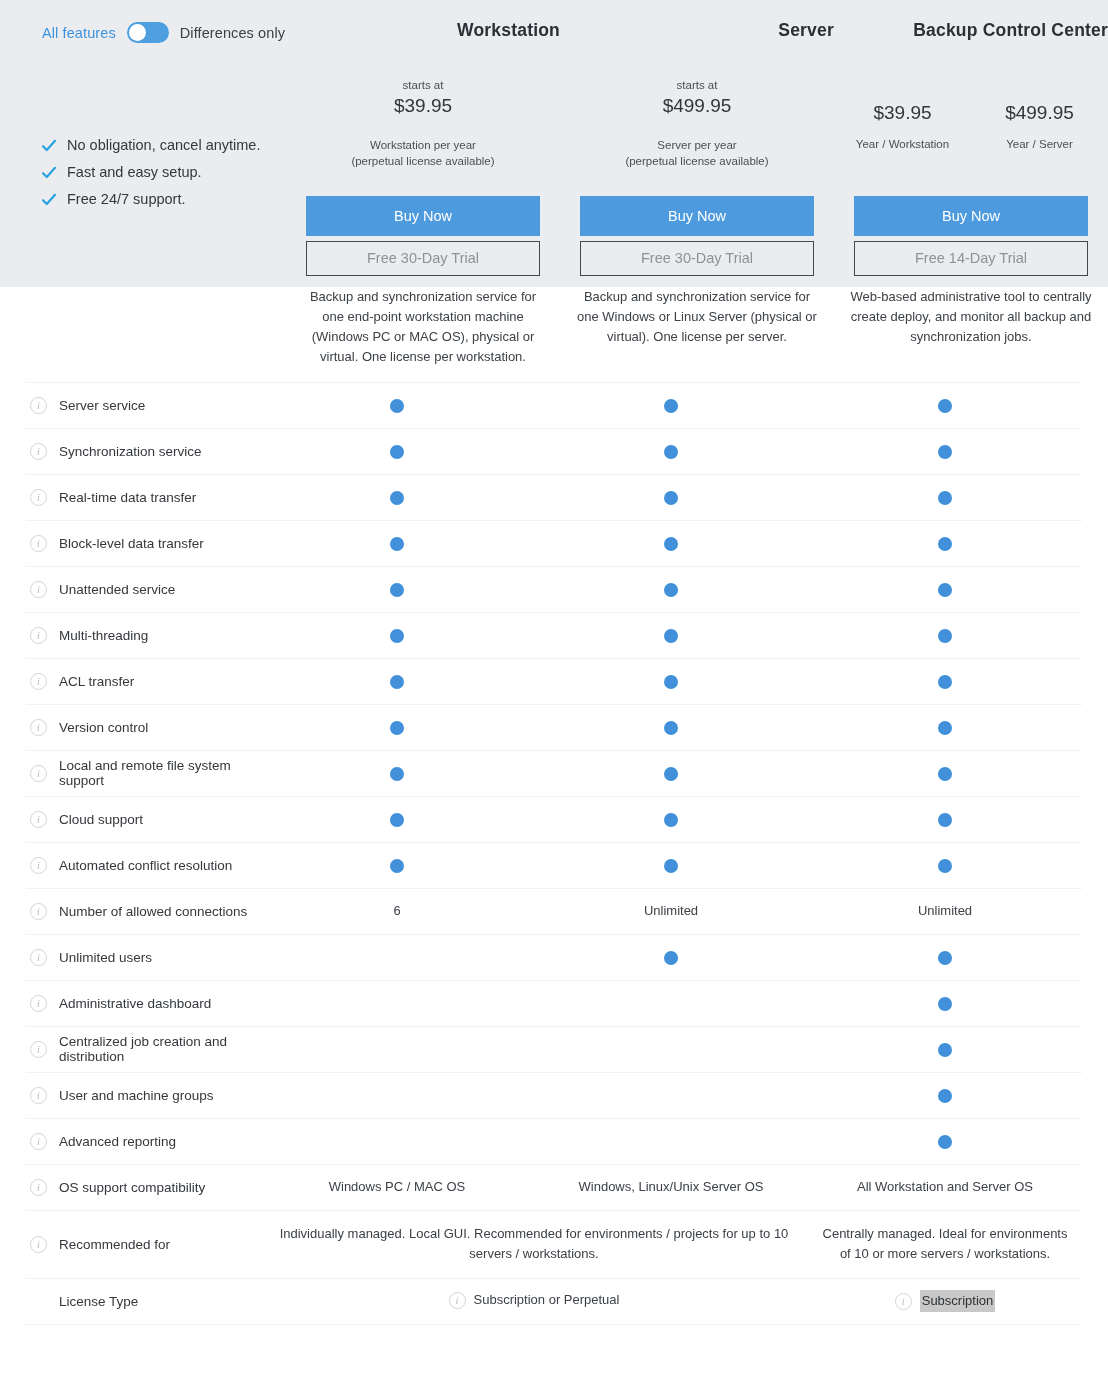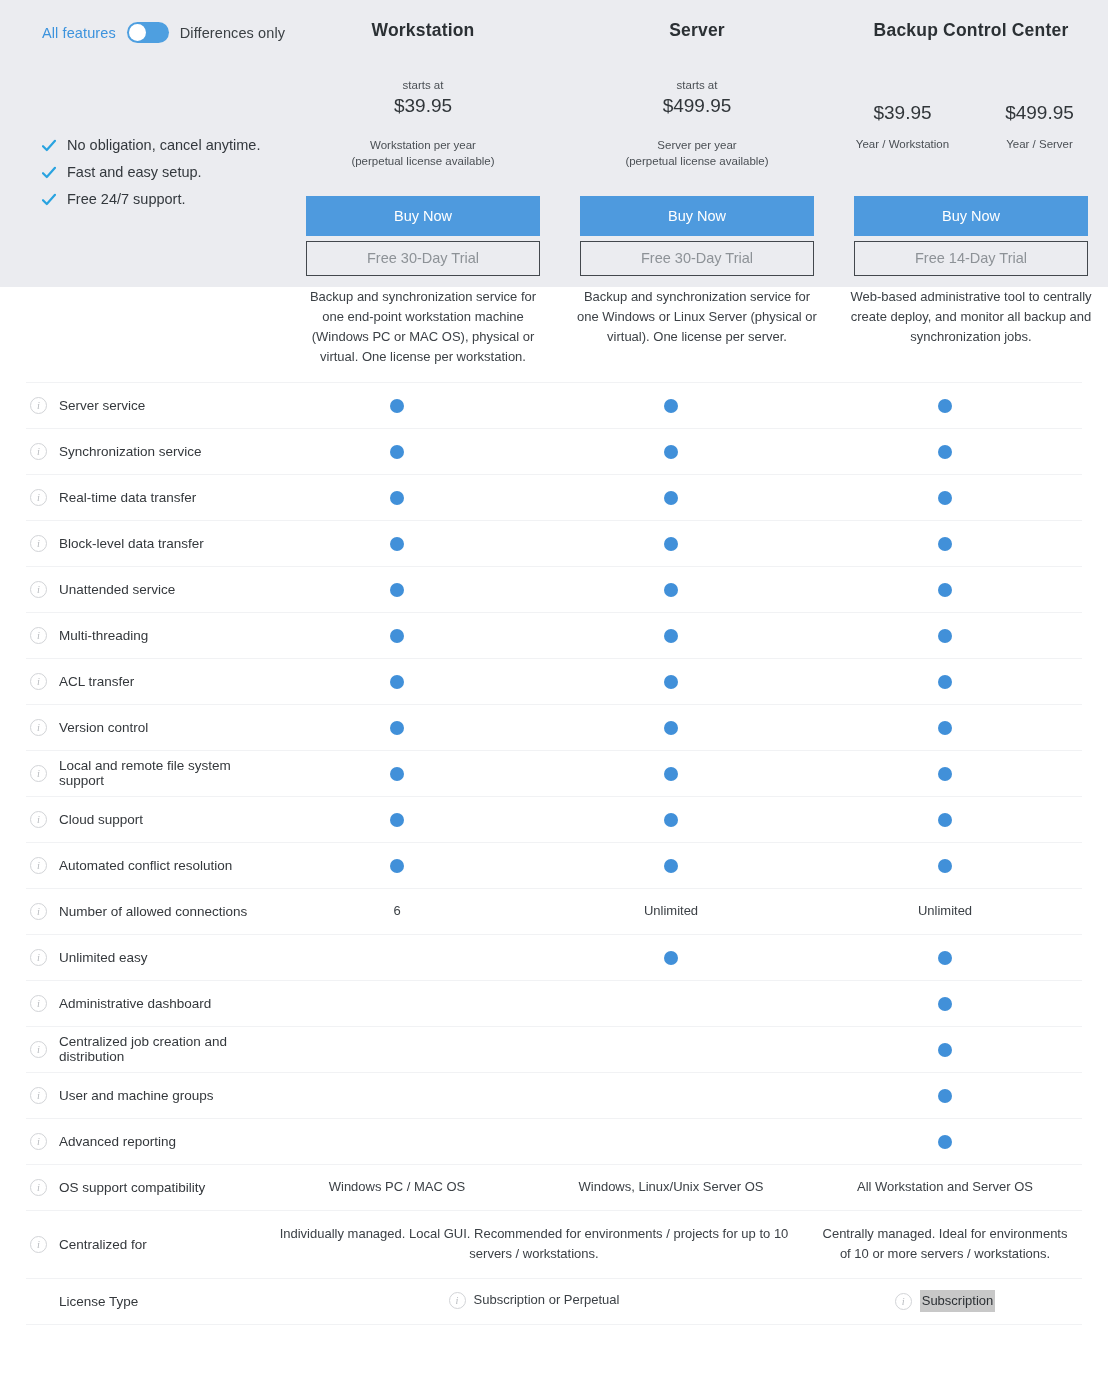--- a/index.html
+++ b/index.html
@@ -86,20 +86,21 @@
     width: 274px;
     position: relative;
     text-align: center;
   }
   .plan-title {
     margin-top: 20px;
     font-size: 17.5px;
     font-weight: bold;
     color: #2b3034;
     letter-spacing: .2px;
+    text-align: right;
   }
   .price-block {
     position: absolute;
     top: 78px; left: 0; right: 0;
   }
   .starts-at {
     font-size: 11.5px;
     color: #4a4f54;
     line-height: 1.25;
   }
@@ -468,21 +469,21 @@
         </div>
         <div class="fcells">
           <div class="fcell">6</div>
           <div class="fcell">Unlimited</div>
           <div class="fcell">Unlimited</div>
         </div>
       </div>
       <div class="frow">
         <div class="flabel">
           <span class="info-icon">i</span>
-          <span>Unlimited easy</span>
+          <span>Unlimited users</span>
         </div>
         <div class="fcells">
           <div class="fcell"></div>
           <div class="fcell"><span class="dot"></span></div>
           <div class="fcell"><span class="dot"></span></div>
         </div>
       </div>
       <div class="frow">
         <div class="flabel">
           <span class="info-icon">i</span>
@@ -534,21 +535,21 @@
         </div>
         <div class="fcells">
           <div class="fcell">Windows PC / MAC OS</div>
           <div class="fcell">Windows, Linux/Unix Server OS</div>
           <div class="fcell">All Workstation and Server OS</div>
         </div>
       </div>
       <div class="frow tall">
         <div class="flabel">
           <span class="info-icon">i</span>
-          <span>Centralized for</span>
+          <span>Recommended for</span>
         </div>
         <div class="fcells">
           <div class="fcell span2">Individually managed. Local GUI. Recommended for environments / projects for up to 10 servers / workstations.</div>
           <div class="fcell">Centrally managed. Ideal for environments of 10 or more servers / workstations.</div>
         </div>
       </div>
     </div>
 
   <div class="frow">
     <div class="flabel">

